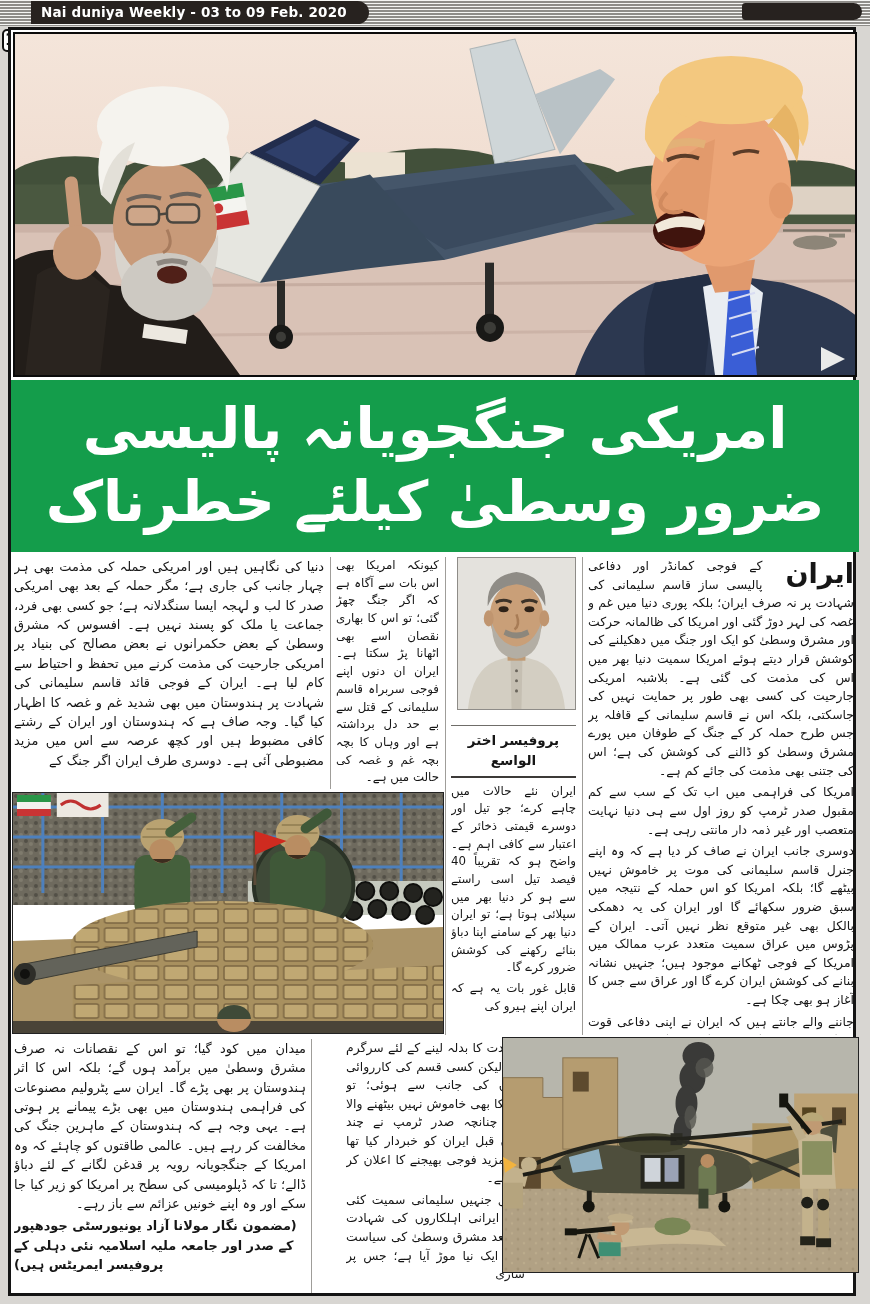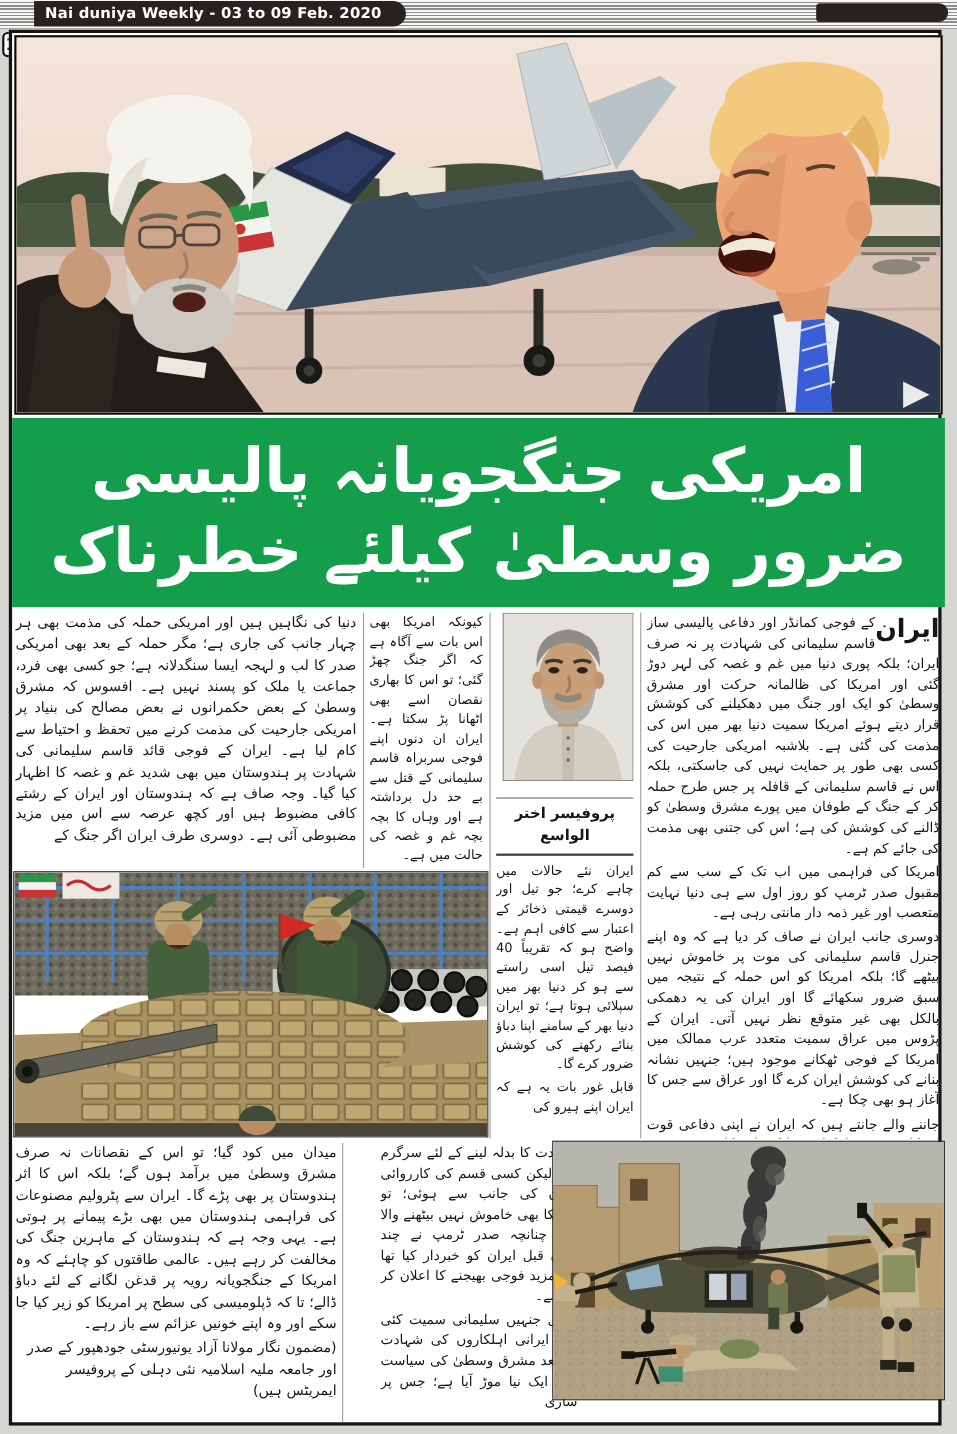--- a/index.html
+++ b/index.html
@@ -57,24 +57,24 @@
     font-size:12.4px; line-height:1.5; color:#161616; overflow:hidden;
   }
   .col p { margin:0 0 3px; }
   .col-r  { left:588px; top:557px; width:266px; height:478px; }
   .col-m  { left:451px; top:557px; width:125px; height:478px; font-size:11.8px; }
   .col-l2 { left:336px; top:557px; width:103px; height:232px; font-size:11.8px; }
   .col-l1 { left:14px;  top:557px; width:310px; height:232px; font-size:12.9px; }
   .col-b  { left:318px; top:1039px; width:179px; height:254px;margin-left:28px; }
   .col-a  { left:14px;  top:1039px; width:292px; height:254px; font-size:12.9px; }
   .lead {
-    float:right; font-size:23px; font-weight:bold; line-height:1.05;
-    margin:3px 0 3px 0;
-  }
-  .credit { font-weight:normal; text-align:right; margin-top:5px; }
+    float:right; font-size:27px; font-weight:bold; line-height:1.05;
+    margin:3px 0 3px 23px;
+  }
+  .credit { font-weight:bold; text-align:left; margin-top:5px; }
   .vrule { position:absolute; width:1px; background:#9f9d99; }
   .vr1 { left:582px; top:557px; height:478px; }
   .vr2 { left:445px; top:557px; height:478px; }
   .vr3 { left:330px; top:557px; height:232px; }
   .vr4 { left:311px; top:1039px; height:254px; }
   
   .author-box { width:100%; margin-bottom:5px; }
   .author-photo {
     width:119px; height:153px; border:1px solid #8e8c88; background:#e3e1dc; overflow:hidden;
   }

